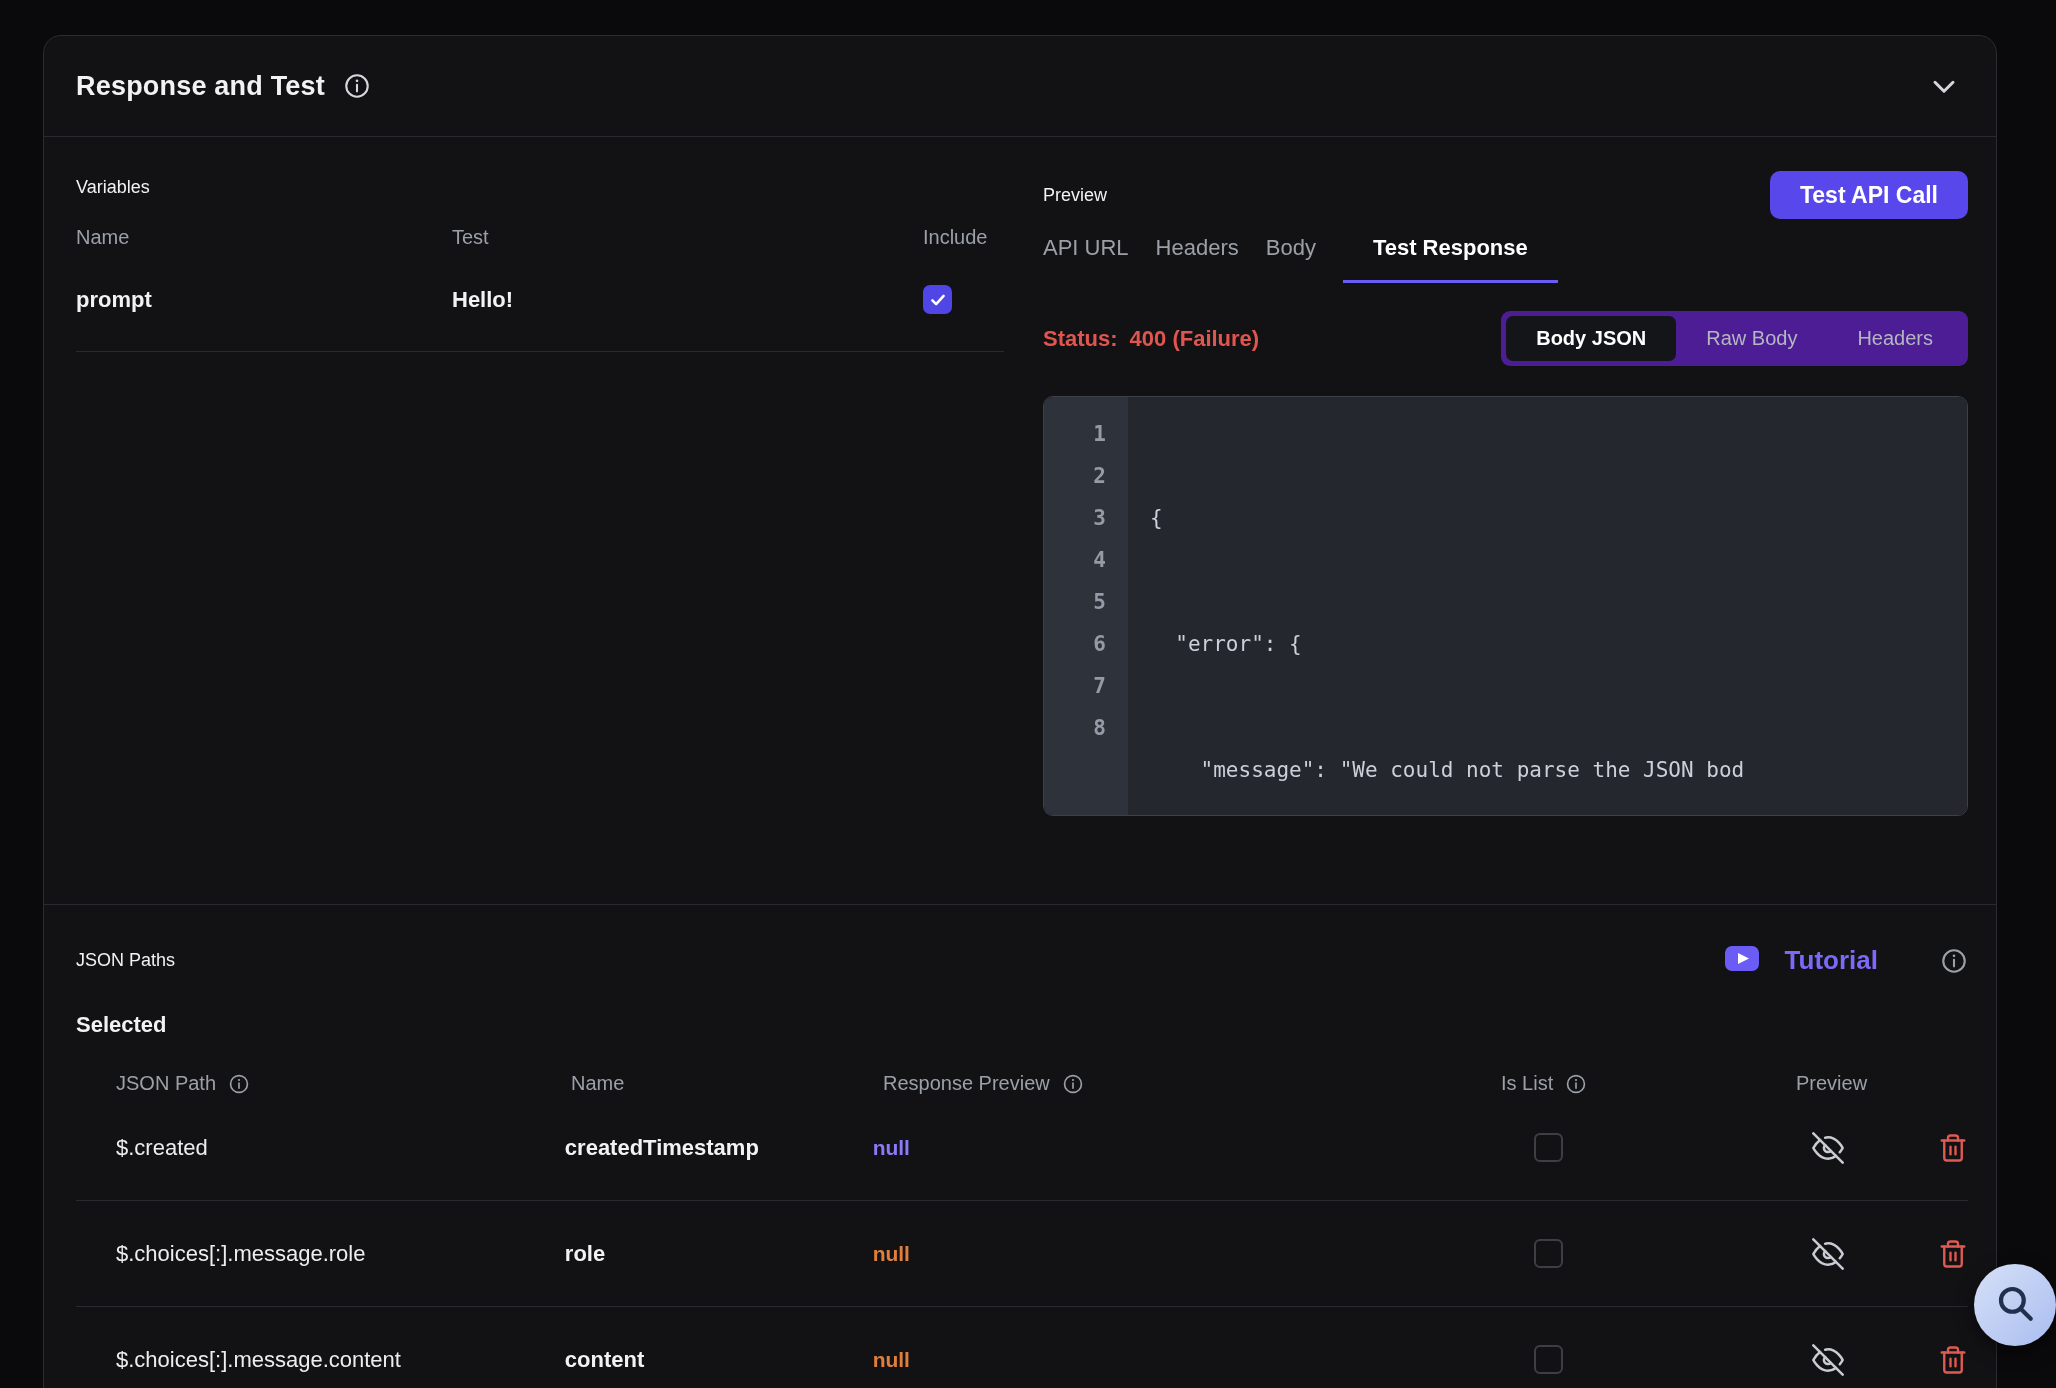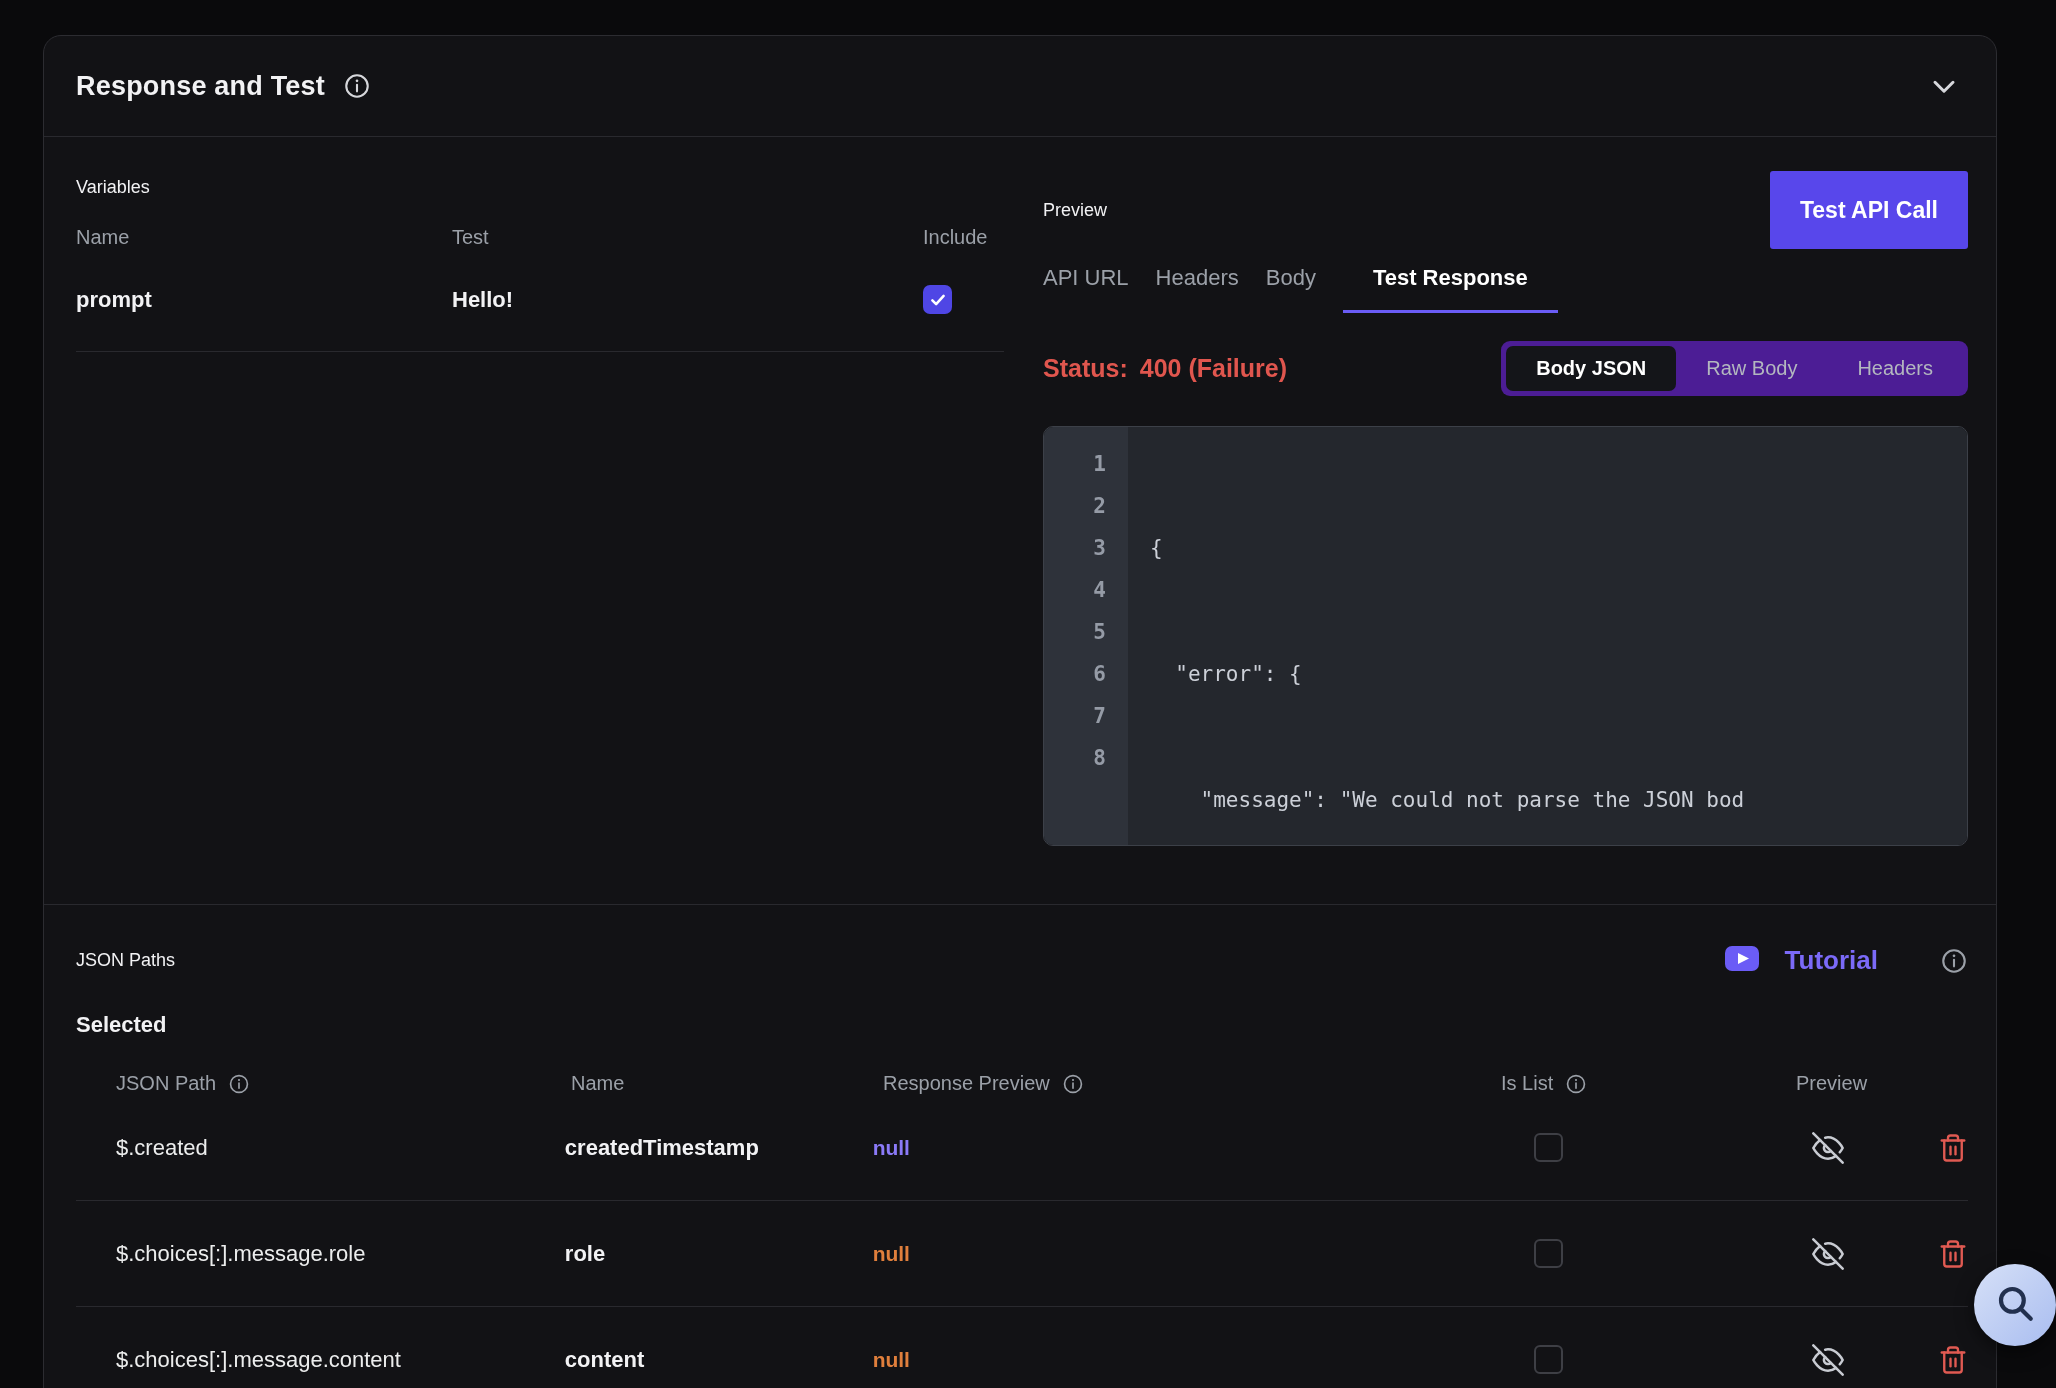--- a/index.html
+++ b/index.html
@@ -63,23 +63,23 @@
   }
   .checkbox.checked { background: #4f46e5; }
   .checkbox.unchecked { background: transparent; border: 2px solid #3e3f45; border-radius: 6px; }
 
   
   .preview-head {
     display: flex; align-items: center; justify-content: space-between;
     margin-top: -6px;
   }
   .test-btn {
-    height: 78px; padding: 0 30px;
+    height: 48px; padding: 0 30px;
     background: #5847eb;
-    border: none; border-radius: 3px;
+    border: none; border-radius: 10px;
     color: #fff; font-size: 23px; font-weight: 700;
     font-family: inherit;
     cursor: pointer;
   }
 
   
   .tabs { display: flex; gap: 27px; margin-top: 16px; align-items: flex-start; }
   .tab {
     font-size: 22px; color: #9ba0a8;
     padding-bottom: 19px; cursor: pointer; white-space: nowrap;
@@ -88,21 +88,21 @@
     color: #fff; font-weight: 700;
     padding-left: 30px; padding-right: 30px;
     border-bottom: 3px solid #6a5cf5;
   }
 
   
   .status-row {
     display: flex; align-items: center; justify-content: space-between;
     margin-top: 28px;
   }
-  .status { font-size: 25px; font-weight: 700; color: #e0564e; display: flex; gap: 12px; }
+  .status { font-size: 22px; font-weight: 700; color: #e0564e; display: flex; gap: 12px; }
   .toggle-group {
     display: flex; align-items: center;
     background: #4c1d95; border-radius: 9px; padding: 5px;
   }
   .toggle-seg {
     font-size: 20px; color: #b3b7bf;
     padding: 11px 30px; border-radius: 7px; cursor: pointer; white-space: nowrap;
   }
   .toggle-seg.active { background: #141519; color: #fff; font-weight: 700; }
 

